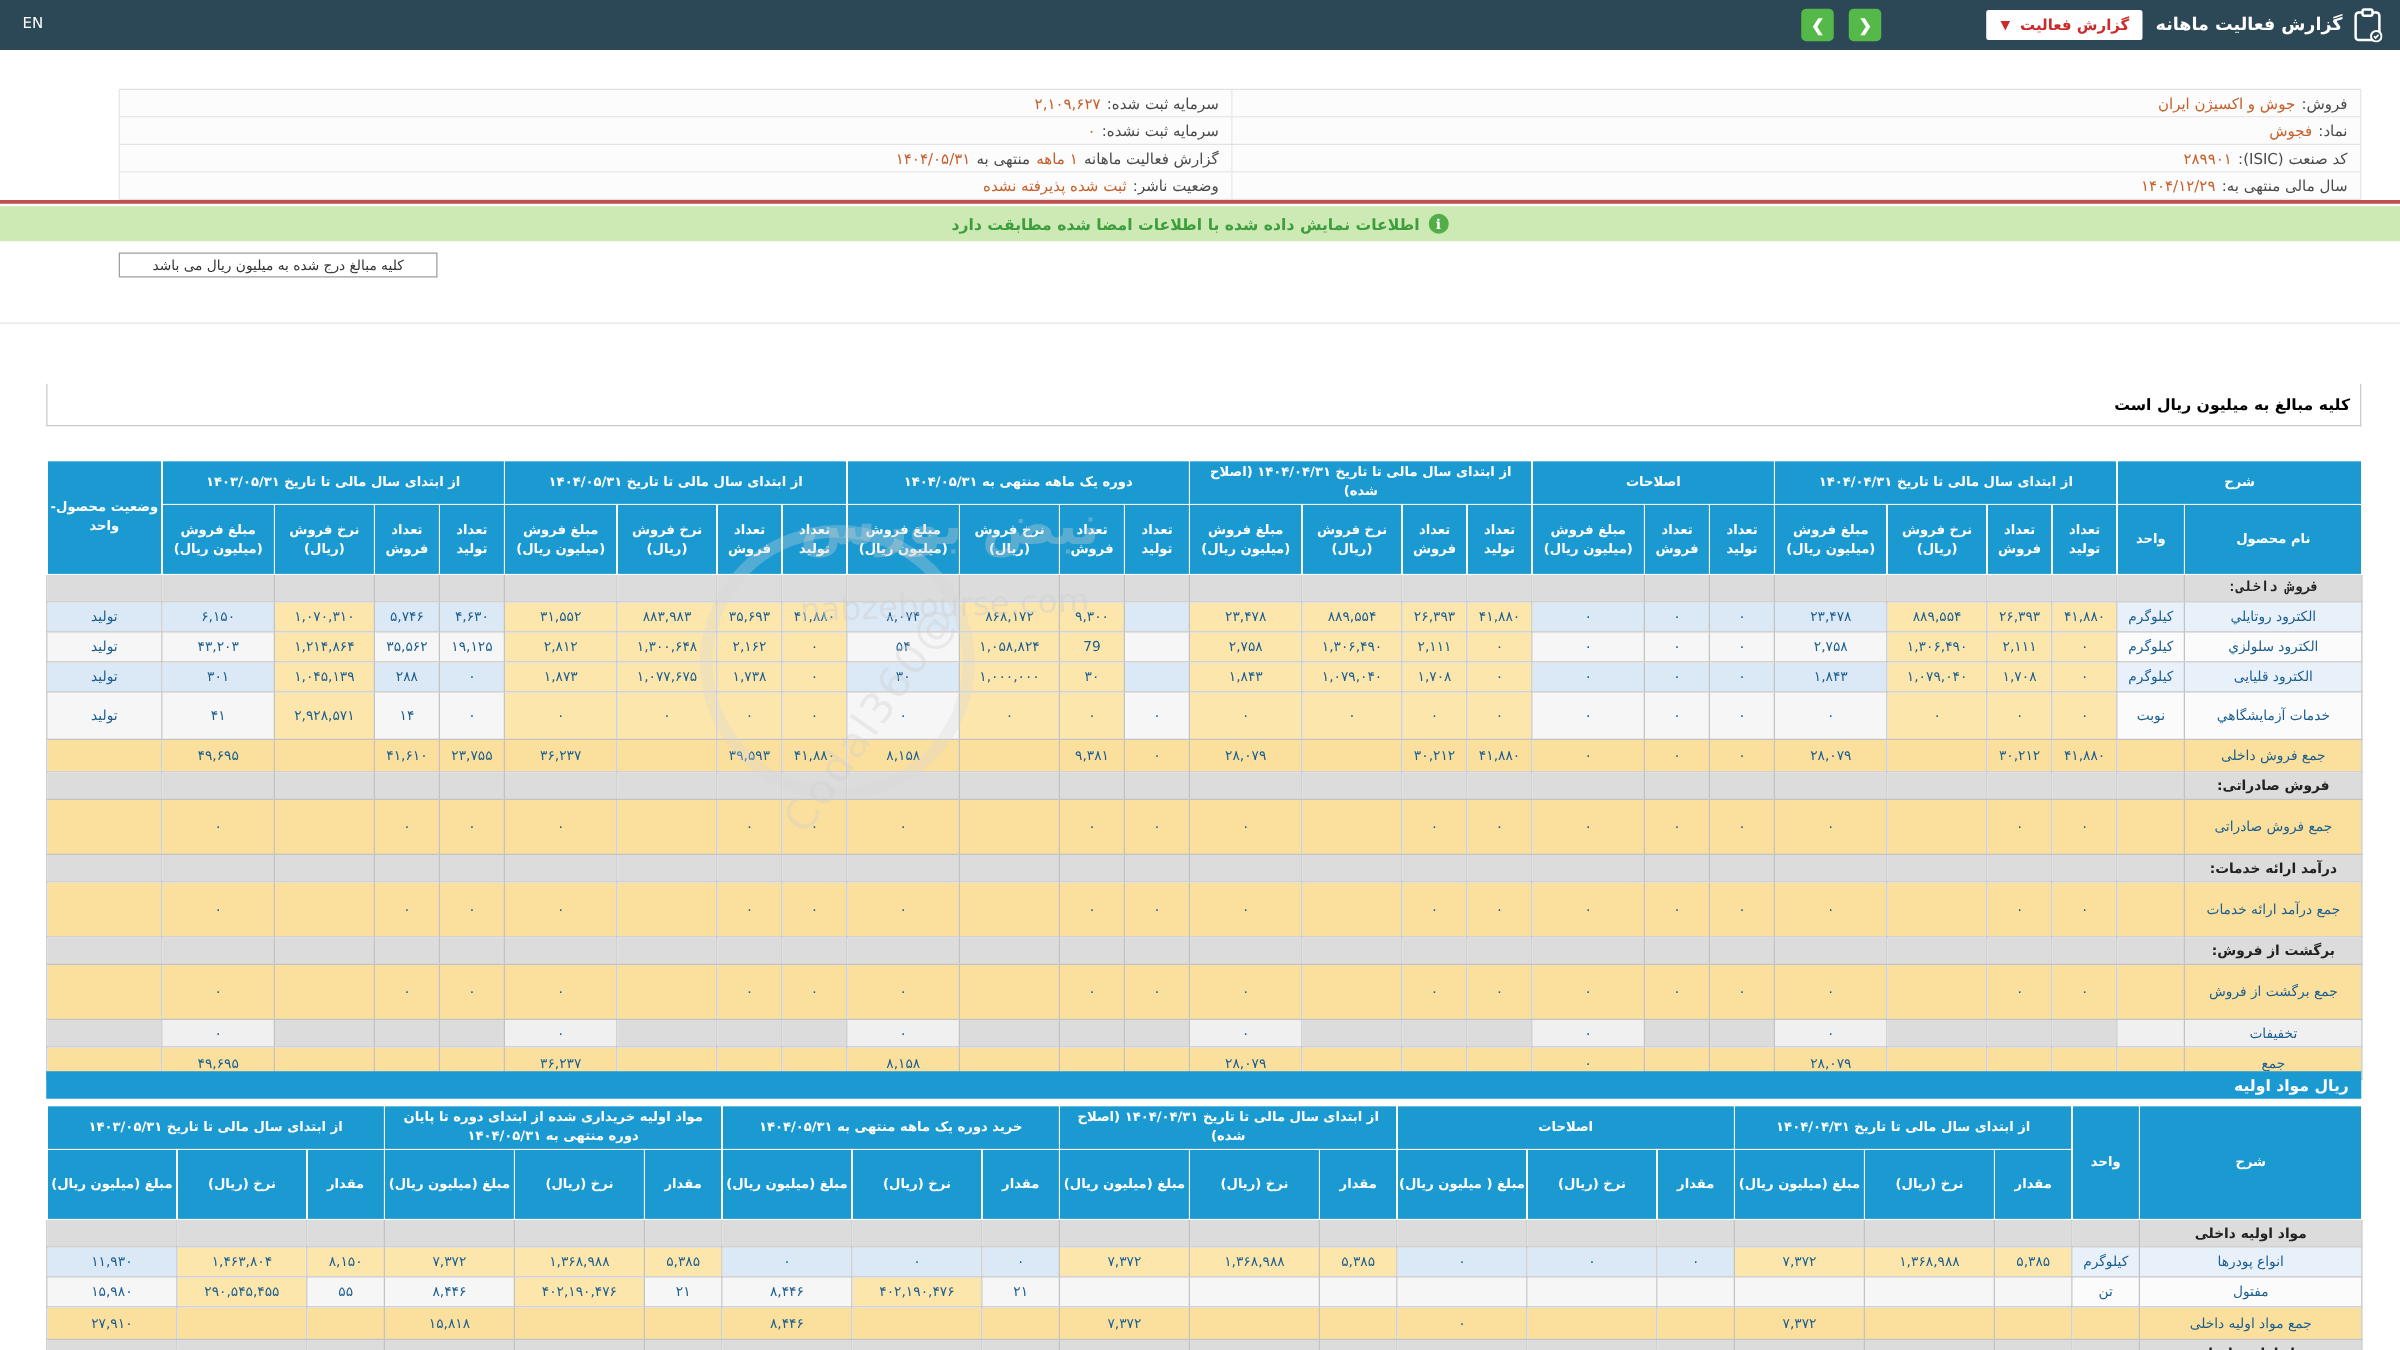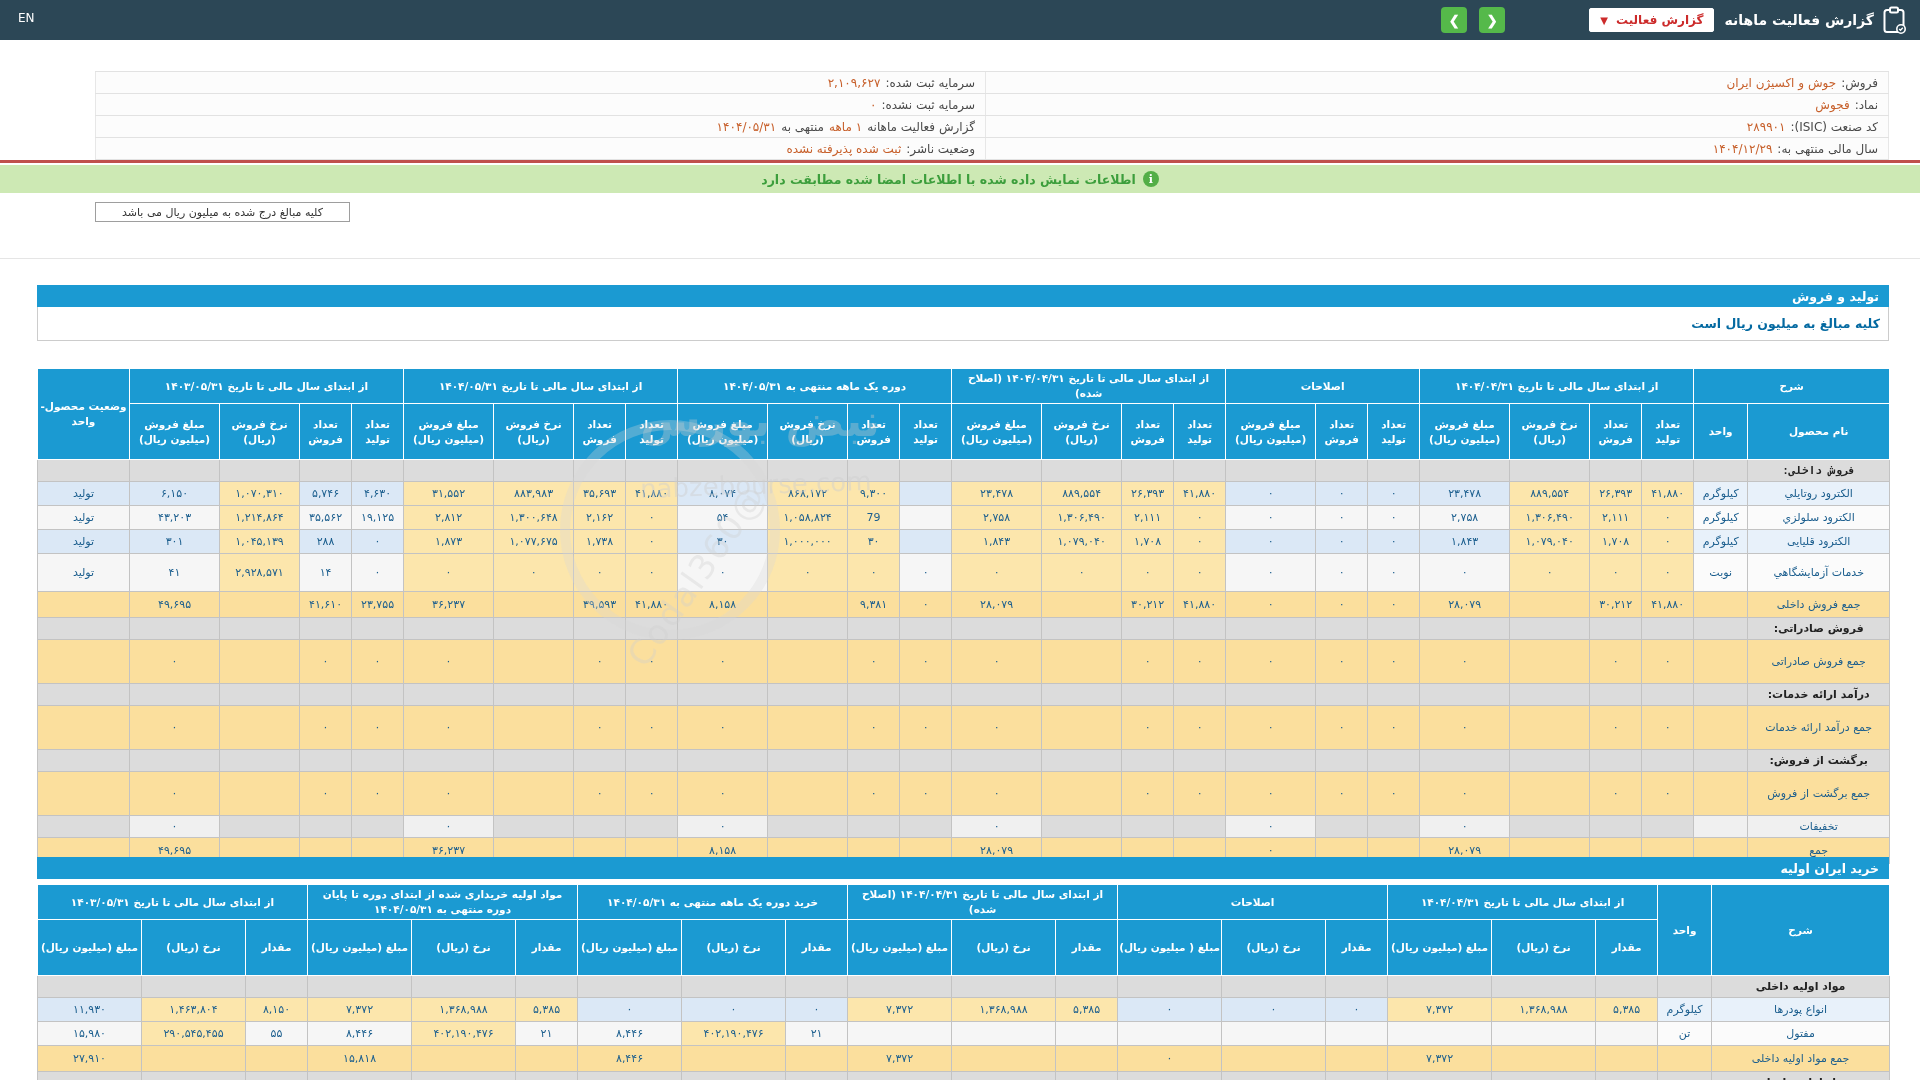--- a/index.html
+++ b/index.html
@@ -47,21 +47,21 @@
 
   .million-note{position:absolute;left:95px;top:202px;width:255px;height:20px;background:#fff;
     border:1px solid #9e9e9e;display:flex;align-items:center;justify-content:center;
     font-size:11px;color:#333}
 
   .thin-line{position:absolute;left:0;top:258px;width:1920px;height:1px;background:#e5e5e5}
 
   .sec-bar{position:absolute;left:37px;width:1852px;height:22px;background:var(--c-blue);
     color:#fff;font-size:12.5px;font-weight:bold;display:flex;align-items:center;padding:0 10px}
   .sub-bar{position:absolute;left:37px;width:1852px;height:34px;background:#fff;
-    border:1px solid #ccc;border-top:none;color:#0369a1;font-size:12.5px;font-weight:bold;
+    border:1px solid #ccc;border-top:none;color:#000000;font-size:12.5px;font-weight:bold;
     display:flex;align-items:center;padding:0 8px}
 
   
   .tbl-wrap{position:absolute;left:37px}
   table.grid{border-collapse:collapse;table-layout:fixed;width:1852px;direction:rtl}
   table.grid th,table.grid td{border:1px solid #c3c3c3;overflow:hidden}
   table.grid thead th{background:var(--c-blue);color:#fff;font-size:10.5px;font-weight:bold;
     padding:2px 1px;border:1px solid rgba(255,255,255,.45);line-height:1.45}
   table.grid td{font-size:11px;padding:1px 2px;color:var(--c-num);text-align:center;line-height:1.35}
   td.lbl{text-align:right;padding:1px 6px;color:#444;font-size:11px}
@@ -164,21 +164,20 @@
 
   <div class="million-note">کلیه مبالغ درج شده به میلیون ریال می باشد</div>
 
   <div class="thin-line"></div>
 
   <div class="wm wm-circle"></div>
   <div class="wm wm-nabz">نبض بورس</div>
   <div class="wm wm-site">nabzebourse.com</div>
   <div class="wm wm-codal">@Codal360</div>
 
-  <div class="sec-bar" style="top:285px">تولید و فروش</div>
   <div class="sub-bar" style="top:307px">کلیه مبالغ به میلیون ریال است</div>
   <div class="tbl-wrap" style="top:368px" id="t1">
       <table class="grid" dir="rtl">
         <colgroup>
           <col style="width: 142px;">
           <col style="width: 54px;">
           <col style="width: 52px;">
           <col style="width: 52px;">
           <col style="width: 80px;">
           <col style="width: 90px;">
@@ -632,21 +631,21 @@
             <td class="c-t"></td>
             <td class="c-t"></td>
             <td class="c-t"></td>
             <td class="c-t">۴۹,۶۹۵</td>
             <td class="c-t"></td>
           </tr>
         </tbody>
       </table>
     </div>
 
-  <div class="sec-bar" style="top:857px">خرید ایران اولیه</div>
+  <div class="sec-bar" style="top:857px">ریال مواد اولیه</div>
   <div class="tbl-wrap" style="top:884px" id="t2">
       <table class="grid" dir="rtl">
         <colgroup>
           <col style="width: 178px;">
           <col style="width: 54px;">
           <col style="width: 62px;">
           <col style="width: 104px;">
           <col style="width: 104px;">
           <col style="width: 62px;">
           <col style="width: 104px;">

